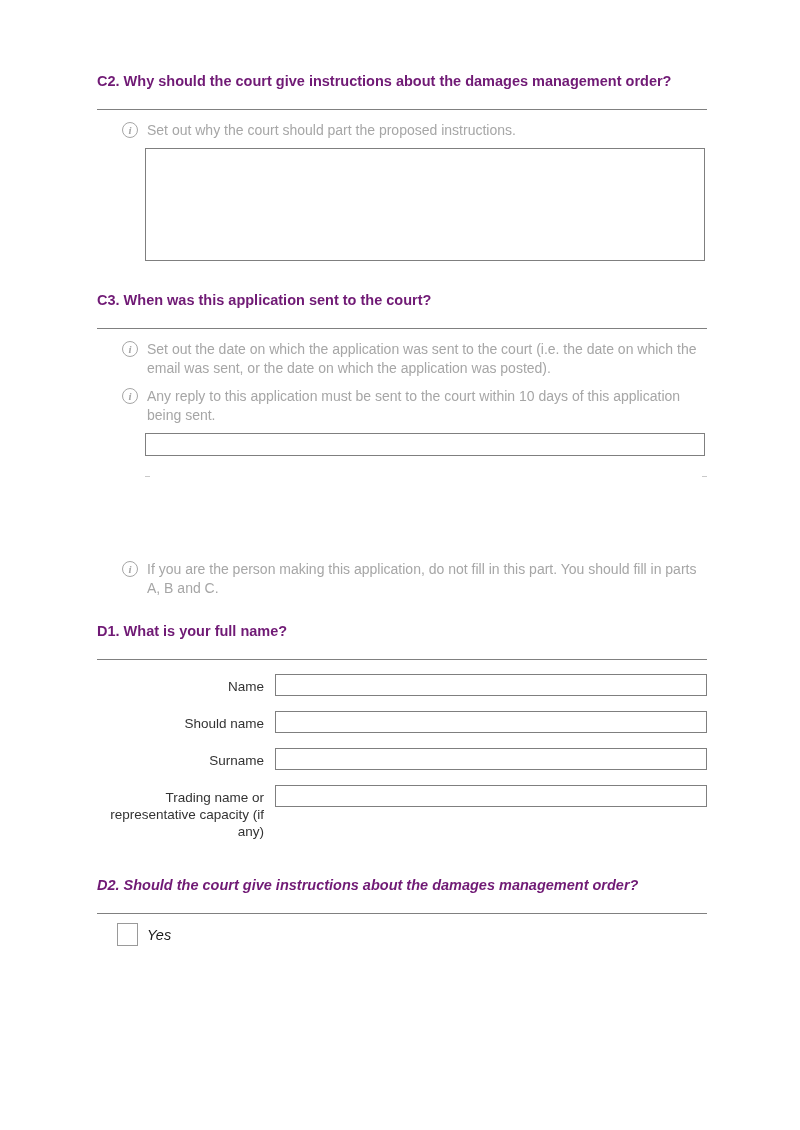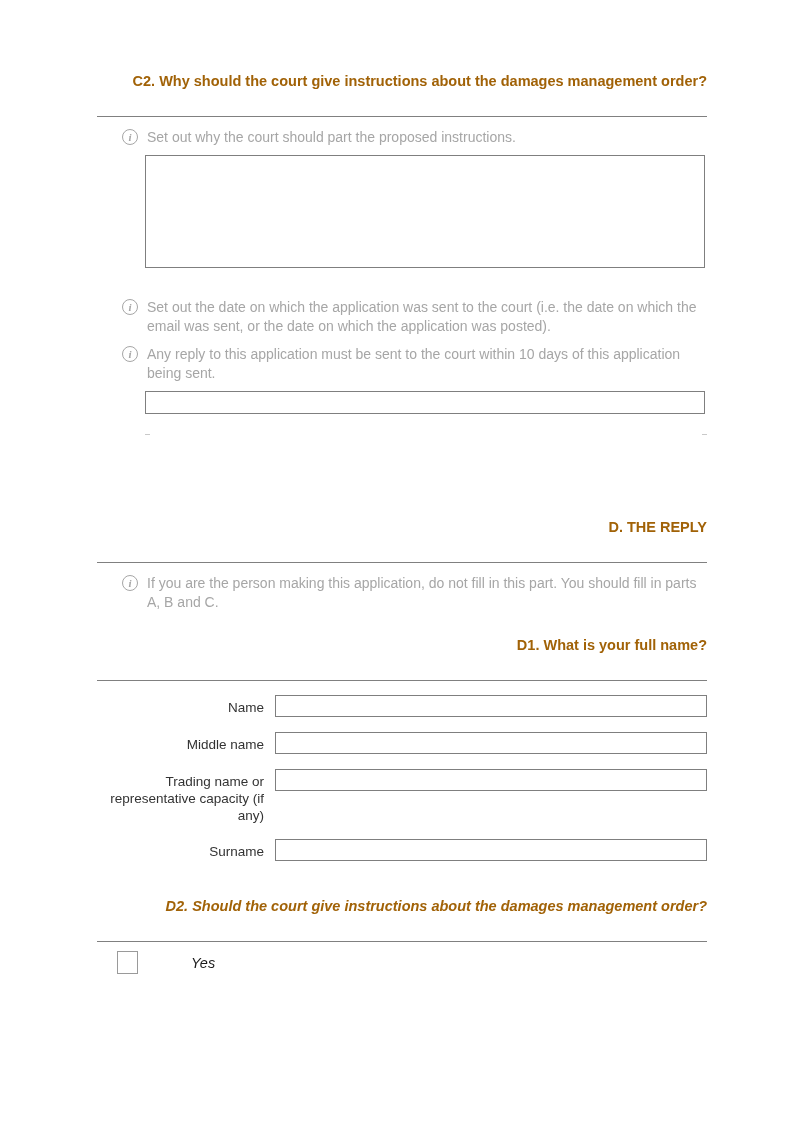--- a/index.html
+++ b/index.html
@@ -14,25 +14,24 @@
     overflow: hidden;
     position: relative;
   }
   .page {
     padding-left: 97px;
     width: 610px;
   }
   .section-h {
     font-size: 14.5px;
     font-weight: bold;
-    color: #a16207;
+    color: #701a75;
     line-height: 19px;
-    padding-bottom: 25px;
+    padding-bottom: 18px;
     border-bottom: 1px solid #808080;
-    text-align: right;
   }
   .note {
     display: flex;
     gap: 9px;
     margin-left: 25px;
     color: #a6a6a6;
     font-size: 14px;
     line-height: 19px;
   }
   .note-icon {
@@ -128,21 +127,20 @@
     width: 19px;
     height: 21px;
     border: 1px solid #9a9a9a;
     background: #ffffff;
     margin-right: 9px;
     cursor: pointer;
   }
   .check-label {
     font-size: 14.5px;
     color: #1a1a1a;
-    margin-left: 44px;
   }
   .mt-c2 { margin-top: 72px; }
   .mt-note { margin-top: 11px; }
   .mt-note2 { margin-top: 9px; }
   .mt-c3 { margin-top: 30px; }
   .mt-d { margin-top: 82px; }
   .mt-d1 { margin-top: 24px; }
   .mt-rows { margin-top: 14px; }
   .mt-d2 { margin-top: 36px; font-style: italic; }
   .mt-check1 { margin-top: 9px; }
@@ -156,62 +154,62 @@
   <div class="section mt-c2">
     <div class="section-h">C2. Why should the court give instructions about the damages management order?</div>
     <div class="note mt-note">
       <span class="note-icon">i</span>
       <span>Set out why the court should part the proposed instructions.</span>
     </div>
     <textarea class="bigbox" style=""></textarea>
   </div>
 
   <div class="section mt-c3">
+    <div class="section-h">C3. When was this application sent to the court?</div>
     <div class="note mt-note">
       <span class="note-icon">i</span>
       <span>Set out the date on which the application was sent to the court (i.e. the date on which the email was sent, or the date on which the application was posted).</span>
     </div>
     <div class="note mt-note2">
       <span class="note-icon">i</span>
       <span>Any reply to this application must be sent to the court within 10 days of this application being sent.</span>
     </div>
     <input type="text" class="linebox" style="">
   </div>
 
   <div class="break-marks">
     <span class="mark left"></span>
     <span class="mark right"></span>
   </div>
 
   <div class="section mt-d">
-    <div class="section-h">D. THE REPLY</div>
     <div class="note mt-note">
       <span class="note-icon">i</span>
       <span>If you are the person making this application, do not fill in this part. You should fill in parts A, B and C.</span>
     </div>
   </div>
 
   <div class="section mt-d1">
     <div class="section-h">D1. What is your full name?</div>
 
     <div class="mt-rows">
       <div class="field-row">
         <div class="field-label">Name</div>
         <input type="text" class="field-input" style="">
       </div>
       <div class="field-row">
-        <div class="field-label">Middle name</div>
+        <div class="field-label">Should name</div>
+        <input type="text" class="field-input" style="">
+      </div>
+      <div class="field-row">
+        <div class="field-label">Surname</div>
         <input type="text" class="field-input" style="">
       </div>
       <div class="field-row">
         <div class="field-label">Trading name or representative capacity (if any)</div>
-        <input type="text" class="field-input" style="">
-      </div>
-      <div class="field-row">
-        <div class="field-label">Surname</div>
         <input type="text" class="field-input" style="">
       </div>
     </div>
   </div>
 
   <div class="section mt-d2">
     <div class="section-h">D2. Should the court give instructions about the damages management order?</div>
 
     <div class="check-row mt-check1">
       <div class="checkbox"></div>

